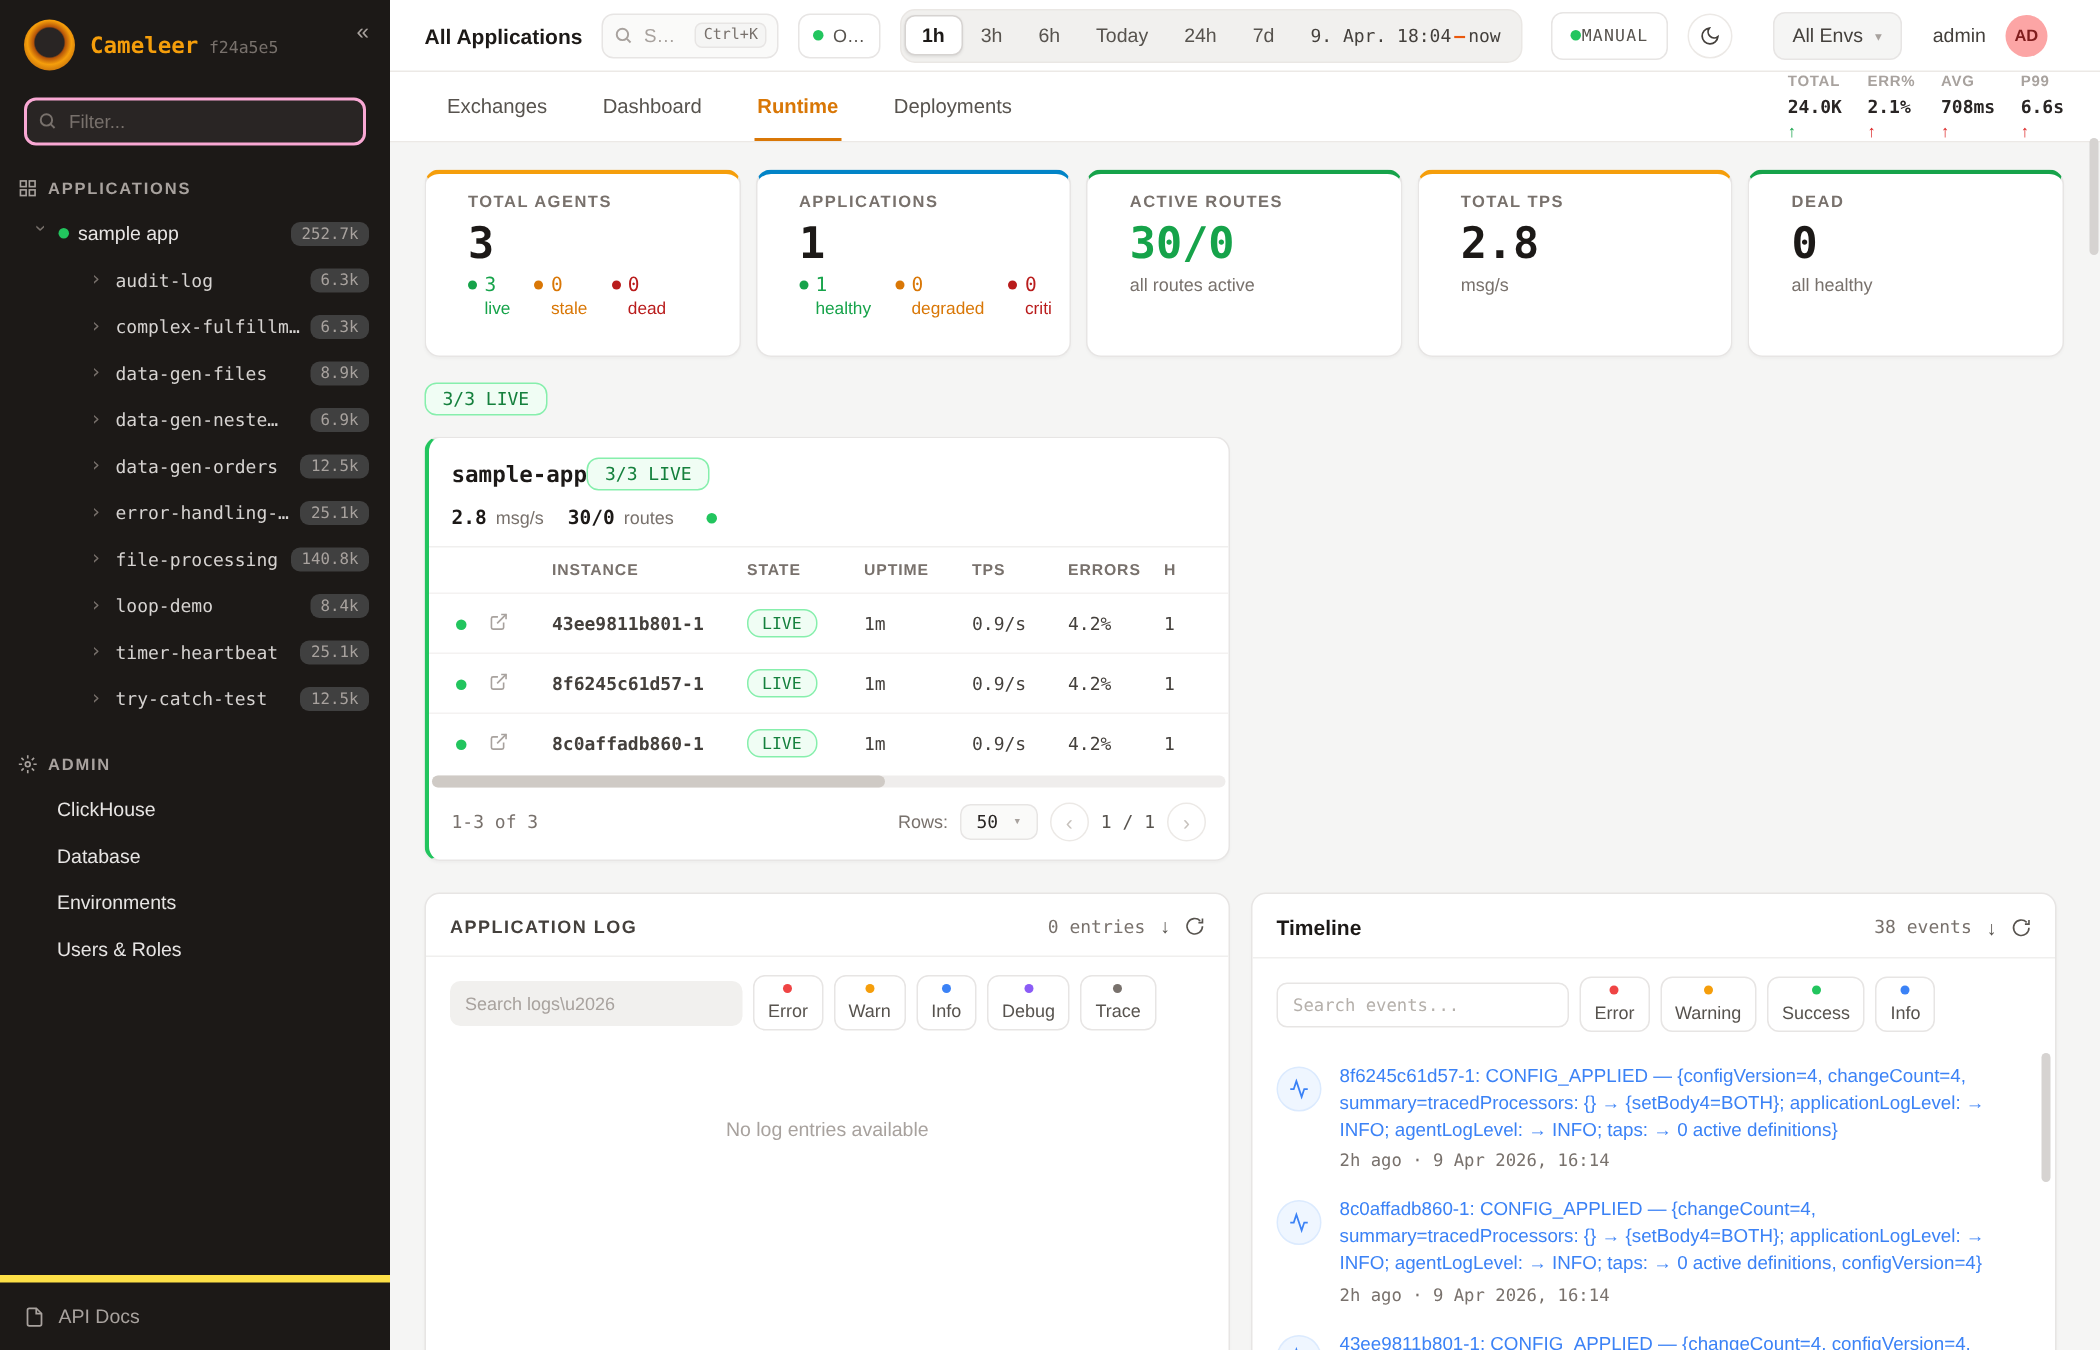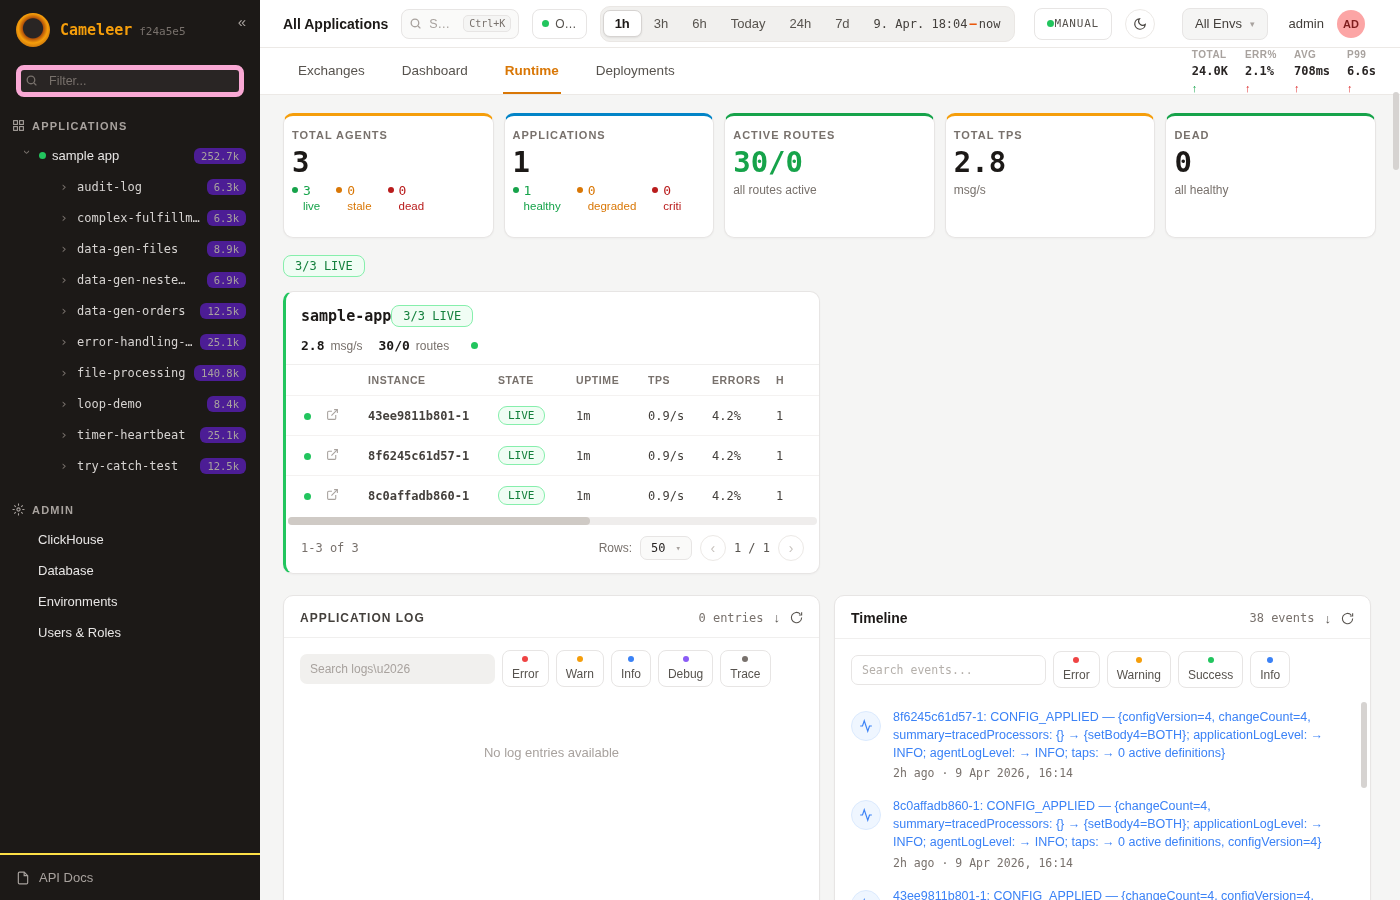--- a/index.html
+++ b/index.html
@@ -9,34 +9,34 @@
   
   .sidebar { width:260px; min-width:260px; height:900px; background:#1c1917; color:#d6d3d1; display:flex; flex-direction:column; }
   .sb-top { display:flex; align-items:center; gap:10px; padding:13px 14px 10px 16px; }
   .logo-circle { width:34px; height:34px; border-radius:50%; background:radial-gradient(circle at 50% 45%, #292524 0 38%, #b45309 42%, #f59e0b 58%, #92400e 100%); flex:none; }
   .logo-text { display:flex; align-items:baseline; gap:7px; flex:1; }
   .brand { font-family:"DejaVu Sans Mono",monospace; font-weight:bold; font-size:15px; color:#f59e0b; }
   .build { font-family:"DejaVu Sans Mono",monospace; font-size:11px; color:#78716c; }
   .collapse-btn { background:none; border:none; color:#a8a29e; font-size:15px; cursor:pointer; align-self:flex-start; }
   .sb-filter { margin:8px 16px 14px; position:relative; }
   .sb-filter svg { position:absolute; left:9px; top:9px; }
-  .sb-filter input { width:100%; height:32px; background:#292524; border:5px solid #f9a8d4; border-radius:8px; color:#d6d3d1; padding:0 10px 0 28px; font-size:12.5px; }
+  .sb-filter input { width:100%; height:32px; background:#292524; border:2px solid #f9a8d4; border-radius:8px; color:#d6d3d1; padding:0 10px 0 28px; font-size:12.5px; }
   .sb-filter input::placeholder { color:#78716c; }
   .sb-scroll { flex:1; overflow:hidden; }
   .sb-section { display:flex; align-items:center; gap:7px; padding:8px 16px 8px 12px; color:#a8a29e; font-size:11px; font-weight:bold; letter-spacing:1.2px; }
   .sb-section.admin { margin-top:14px; }
   .tree-row { display:flex; align-items:center; gap:6px; height:31px; padding-left:22px; cursor:pointer; font-size:13px; color:#e7e5e4; }
   .tree-row.child { padding-left:60px; font-family:"DejaVu Sans Mono",monospace; font-size:12px; color:#d6d3d1; }
   .chev { color:#78716c; font-size:13px; width:11px; display:inline-block; line-height:1; }
   .chev.down { transform:rotate(90deg); }
   .dot { width:7px; height:7px; border-radius:50%; display:inline-block; flex:none; }
   .dot.green { background:#22c55e; }
-  .count-badge { margin-left:auto; margin-right:14px; background:#4c1d95; color:#a8a29e; font-family:"DejaVu Sans Mono",monospace; font-size:10.5px; padding:2px 7px; border-radius:6px; }
+  .count-badge { margin-left:auto; margin-right:14px; background:#404040; color:#a8a29e; font-family:"DejaVu Sans Mono",monospace; font-size:10.5px; padding:2px 7px; border-radius:6px; }
   .admin-row { padding:8px 16px 8px 38px; font-size:13px; color:#e7e5e4; cursor:pointer; }
-  .sb-footer { margin-top:auto; display:flex; align-items:center; gap:9px; padding:15px 16px; color:#a8a29e; font-size:13px; border-top:2px solid #fde047; cursor:pointer; }
+  .sb-footer { margin-top:auto; display:flex; align-items:center; gap:9px; padding:15px 16px; color:#a8a29e; font-size:13px; border-top:5px solid #fde047; cursor:pointer; }
 
   
   .main { flex:1; display:flex; flex-direction:column; position:relative; background:#f5f5f4; }
   .vscroll-thumb { position:absolute; right:1px; top:92px; width:6px; height:78px; background:#d6d3d1; border-radius:3px; z-index:50; }
 
   .topbar { height:48px; background:#fff; border-bottom:1px solid #ece9e6; display:flex; align-items:center; gap:13px; padding:0 14px 0 23px; }
   .topbar-title { font-size:14px; font-weight:bold; white-space:nowrap; }
   .gsearch { display:flex; align-items:center; gap:7px; width:118px; height:30px; border:1px solid #e7e5e4; background:#fafaf9; border-radius:8px; padding:0 7px; color:#a8a29e; font-size:12.5px; cursor:pointer; }
   .kbd { margin-left:auto; background:#f5f5f4; border:1px solid #e7e5e4; border-radius:5px; font-family:"DejaVu Sans Mono",monospace; font-size:10px; color:#78716c; padding:2px 5px; white-space:nowrap; }
   .online-pill { display:flex; align-items:center; gap:6px; height:30px; padding:0 9px; border:1px solid #e7e5e4; background:#fff; border-radius:8px; font-size:12px; color:#57534e; cursor:pointer; }
@@ -59,21 +59,21 @@
   .tab-stats { margin-left:auto; display:flex; align-items:center; gap:17px; }
   .tstat { display:flex; align-items:baseline; gap:4px; white-space:nowrap;flex-direction:column; }
   .tstat .tl { font-size:10px; font-weight:bold; color:#a8a29e; letter-spacing:.5px; }
   .tstat .tv { font-family:"DejaVu Sans Mono",monospace; font-size:12px; font-weight:bold; color:#292524; }
   .tstat .ta { font-size:11px; font-weight:bold; }
 
   .content { flex:1; overflow:hidden; padding:18px 24px 0 23px; }
 
   
   .cards-row { display:flex; gap:10px; margin-bottom:17px; }
-  .stat-card { flex:1; background:#fff; border:1px solid #e7e5e4; border-top:3px solid #f59e0b; border-radius:10px; padding:13px 8px 12px; height:125px; box-shadow:0 1px 2px rgba(0,0,0,.03); overflow:hidden; }
+  .stat-card { flex:1; background:#fff; border:1px solid #e7e5e4; border-top:3px solid #f59e0b; border-radius:10px; padding:13px 28px 12px; height:125px; box-shadow:0 1px 2px rgba(0,0,0,.03); overflow:hidden; }
   .sc-title { font-size:11px; font-weight:bold; letter-spacing:1px; color:#78716c; }
   .sc-value { font-family:"DejaVu Sans Mono",monospace; font-size:29px; font-weight:bold; margin:7px 0 6px; line-height:1; }
   .sc-sub { font-size:12px; color:#78716c; }
   .sc-minis { display:flex; gap:16px; }
   .mini { display:flex; gap:5px; }
   .mini .mdot { width:6px; height:6px; border-radius:50%; margin-top:4px; flex:none; }
   .mini .mcol { display:flex; flex-direction:column; }
   .mini .mval { font-family:"DejaVu Sans Mono",monospace; font-size:13px; line-height:1.2; }
   .mini .mlab { font-size:11.5px; line-height:1.3; }
 

